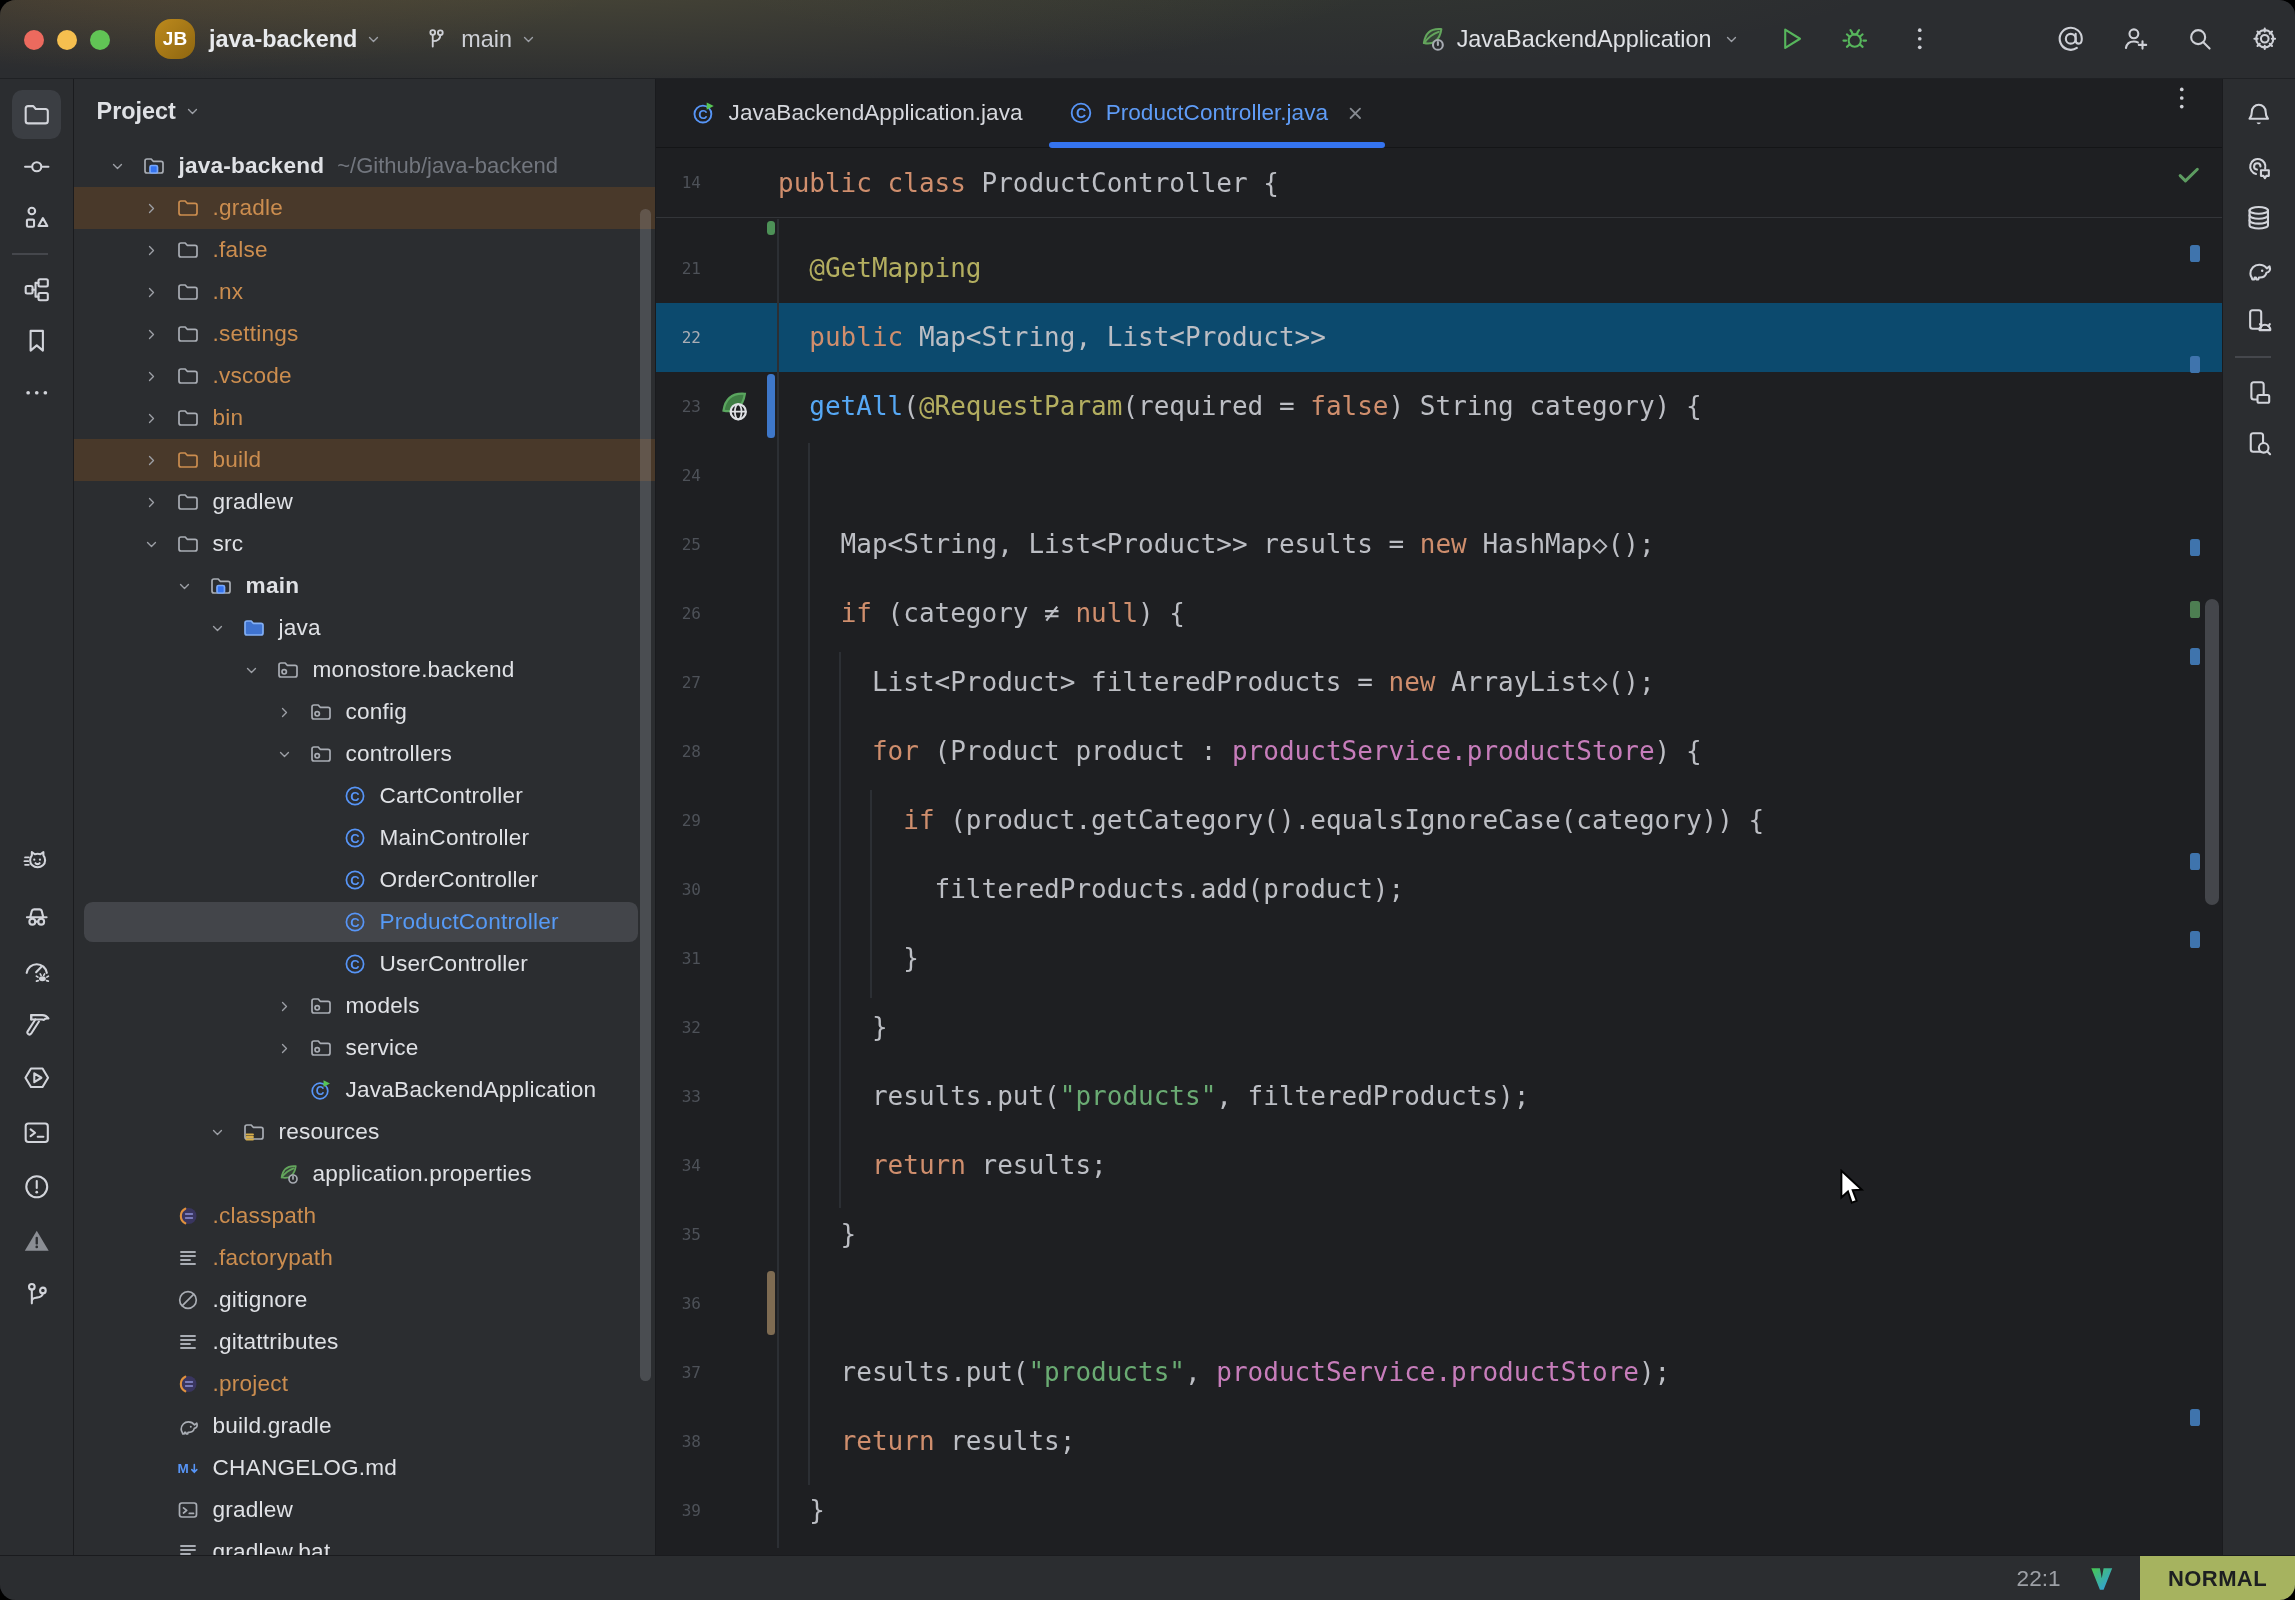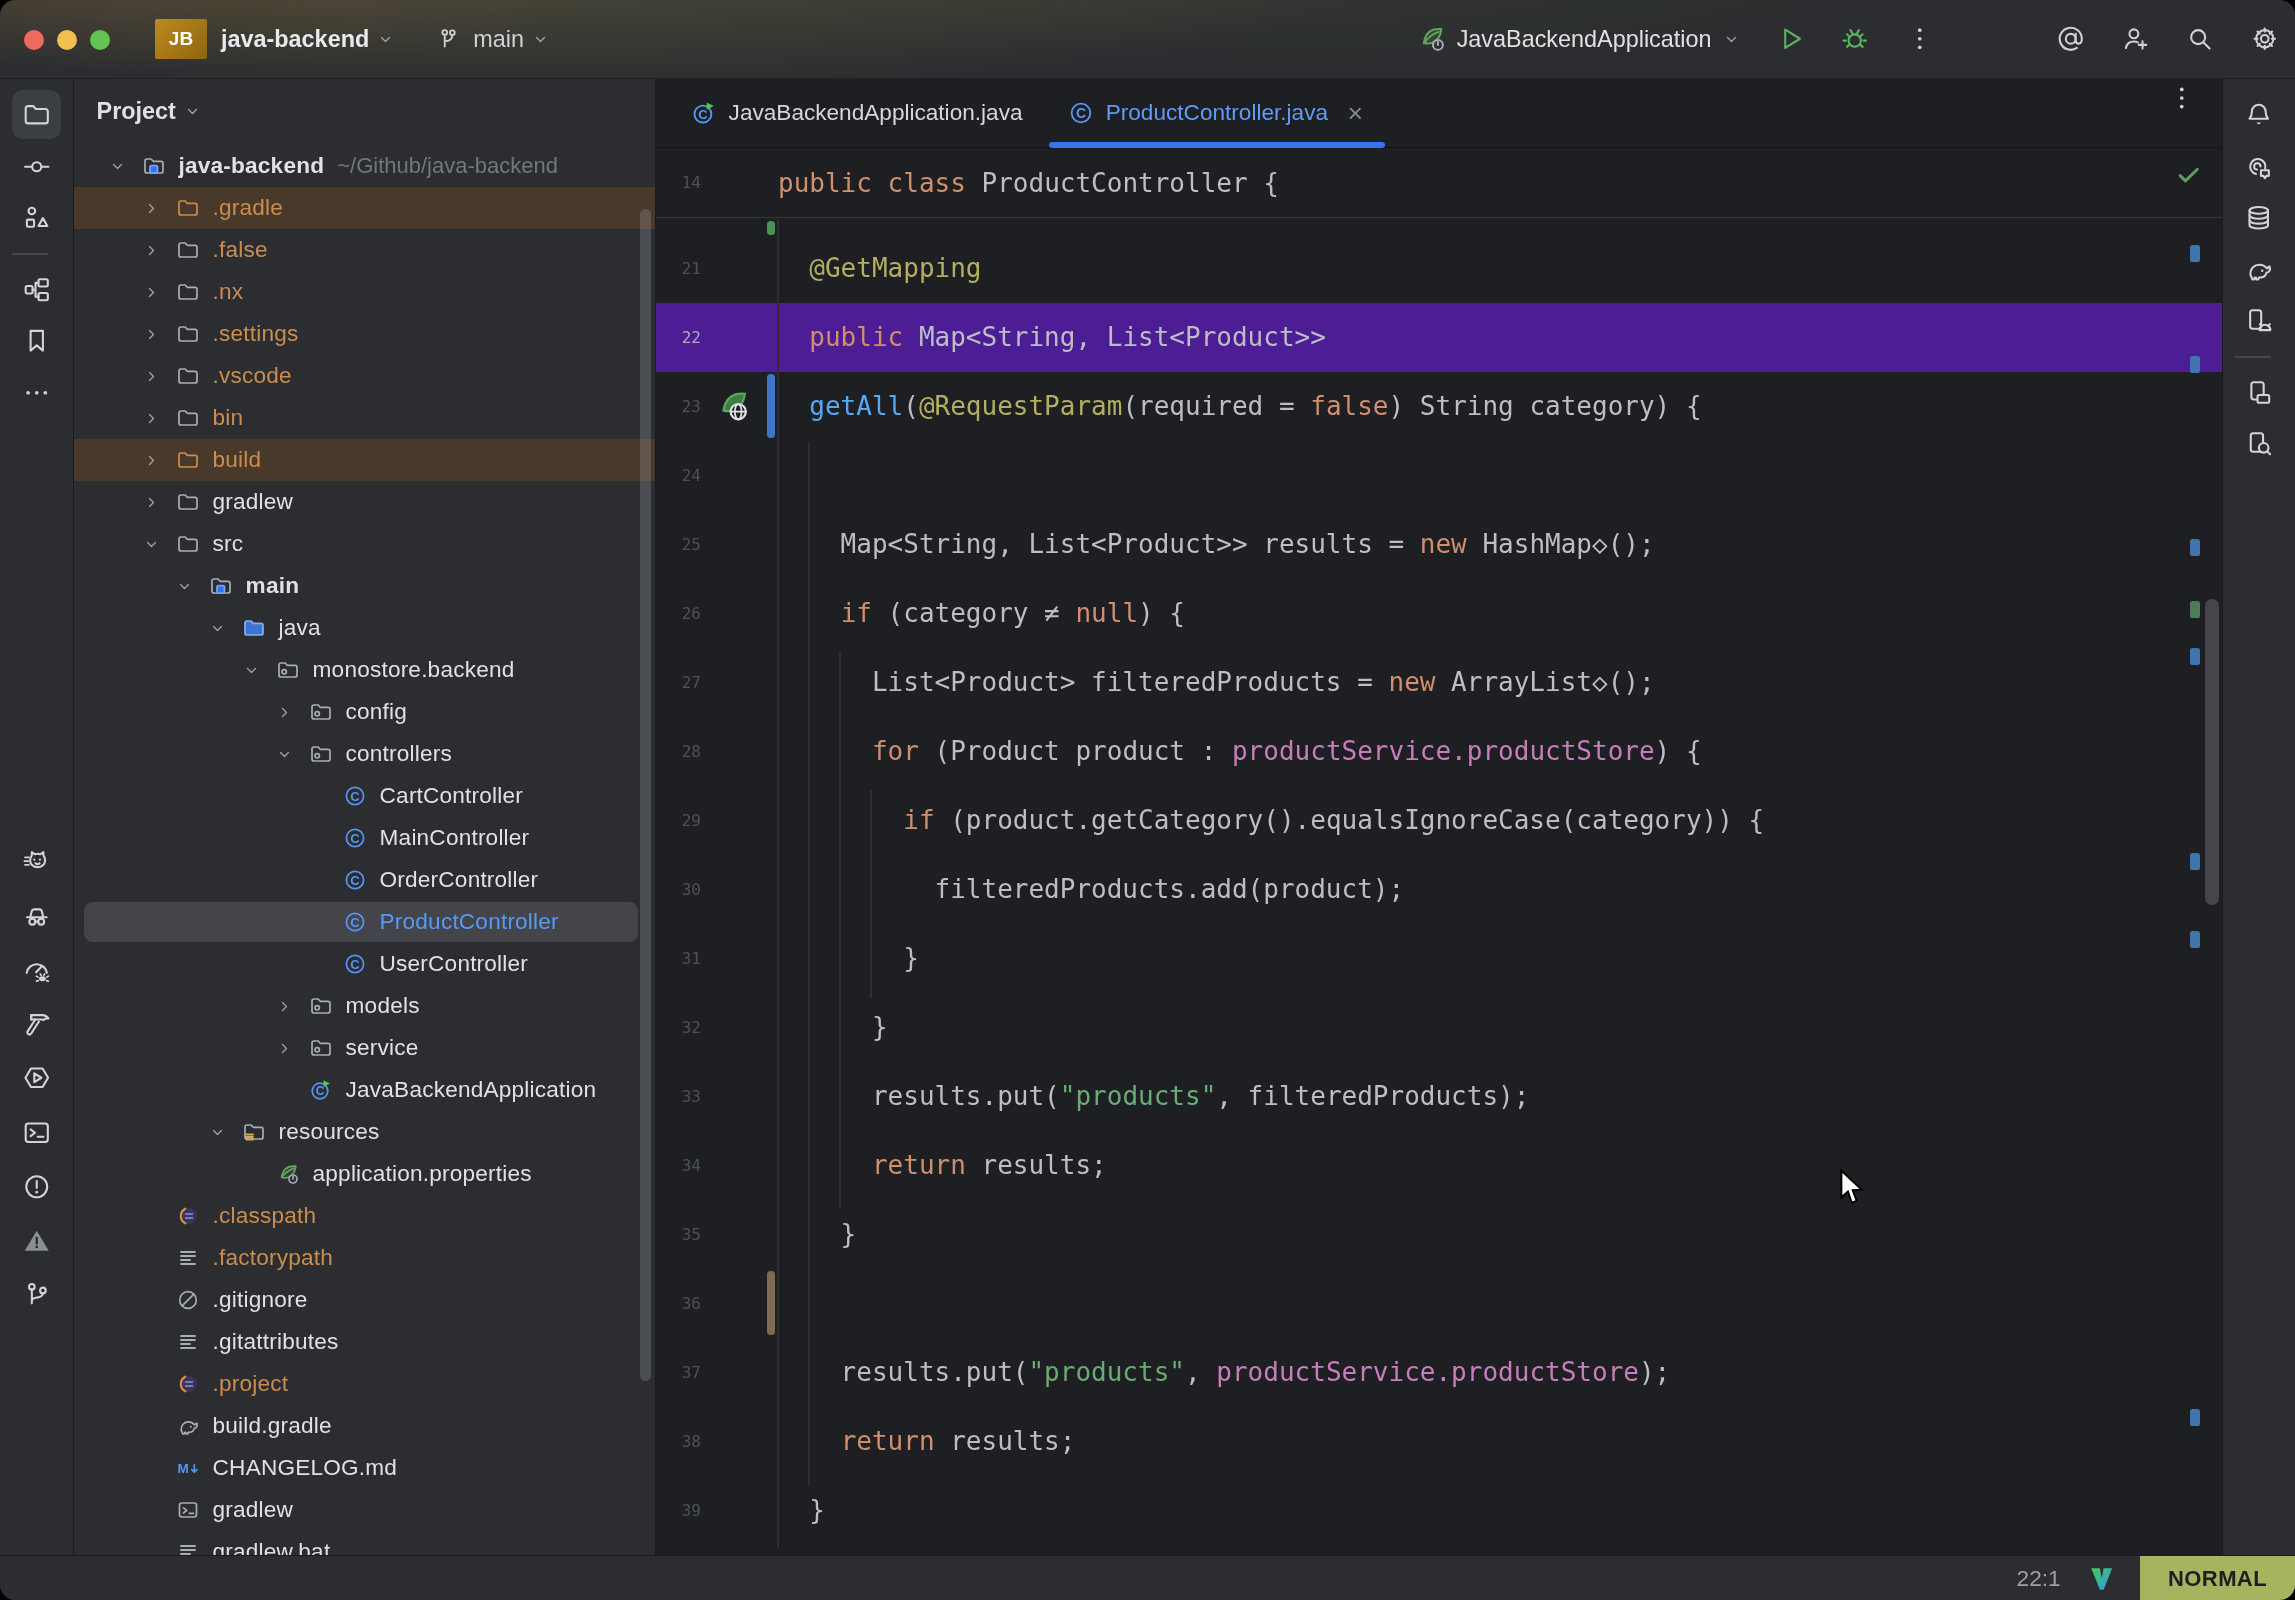--- a/index.html
+++ b/index.html
@@ -10,21 +10,21 @@
   .topbar{position:relative;height:78px;border-bottom:0.9px solid #1f2124;
     background:
       radial-gradient(1215px 165px at 538px -26px, rgba(186,168,82,.22), transparent 70%),
       radial-gradient(695px 130px at 113px -17.4px, rgba(166,108,48,.18), transparent 70%),
       radial-gradient(868px 148px at 1302px -35px, rgba(120,140,60,.10), transparent 70%),
       #2b2d30;}
   .traffic{position:absolute;left:24px;top:29.5px;display:flex;gap:13px;}
   .tl{width:20px;height:20px;border-radius:50%;}
   .tl.r{background:#ec6a5e}.tl.y{background:#f5bf4f}.tl.g{background:#61c455}
   .tb-left{position:absolute;left:155px;top:0;height:78px;display:flex;align-items:center;}
-  .jb-logo{width:52px;height:40px;border-radius:2px;background:linear-gradient(135deg,#bd8a1d,#8e6610);
+  .jb-logo{width:40px;height:40px;border-radius:16px;background:linear-gradient(135deg,#bd8a1d,#8e6610);
     color:#fff;font-weight:800;font-size:19px;display:flex;align-items:center;justify-content:center;margin-right:14px;}
   .tb-name{color:#e8eaed;font-size:23.4px;font-weight:700;}
   .tb-branch{color:#ced0d6;font-size:23.4px;margin-left:12px;}
   .tb-right{position:absolute;right:15.6px;top:0;height:78px;display:flex;align-items:center;gap:35px;color:#ced0d6;}
   .runcfg{display:flex;align-items:center;gap:10.4px;color:#dfe1e5;font-size:23.4px;}
   .icon-gap{margin-left:87px;}
   .svgi{display:inline-flex;width:29.5px;height:29.5px;flex:none;}
   .svgi svg{width:100%;height:100%;}
   .svgi.t22{width:19px;height:19px;}
   .green{color:#57b65c;}
@@ -65,21 +65,21 @@
   .tabs{height:68px;display:flex;align-items:stretch;padding-left:12px;border-bottom:0.9px solid #141517;position:relative;}
   .tab{display:flex;align-items:center;gap:12px;padding:0 22.6px;font-size:22.6px;color:#d5d7dd;position:relative;}
   .tab .svgi{width:26px;height:26px;}
   .tab.active{color:#5f9cf7;}
   .tab.active::after{content:'';position:absolute;left:3.5px;right:3.5px;bottom:-0.9px;height:6px;border-radius:3.5px;background:#3574f0;}
   .tab .close{color:#868a91;margin-left:3.5px;width:22.6px;height:22.6px;}
   .tabs-kebab{position:absolute;right:26px;top:50%;transform:translateY(-50%);color:#cfd1d7;}
 
   .codewrap{position:absolute;top:69px;left:0;right:0;bottom:0;overflow:hidden;}
   .crow{height:69px;display:flex;align-items:center;position:relative;}
-  .crow.cur{background:#4c1d95;}
+  .crow.cur{background:#0c4a6e;}
   .crow.sticky{border-bottom:1.7px solid #333539;}
   #code-lines{margin-top:15.6px;}
   .gut{width:109px;flex:none;display:flex;align-items:center;}
   .gnum{font-family:"DejaVu Sans Mono",monospace;font-size:16px;color:#4d5158;width:45px;text-align:right;flex:none;}
   .crow.cur .gnum{color:#abaeb5;}
   .gslot{width:49px;height:40px;margin-left:7px;display:flex;align-items:center;justify-content:center;}
   .gslot svg{width:38px;height:38px;}
   .mark{position:absolute;left:111px;width:7.8px;border-radius:3.5px;top:2.6px;bottom:2.6px;}
   .mark-blue{background:#3e77c9;} .mark-tan{background:#7e6b52;}
   .added-bar{position:absolute;left:111px;top:73px;width:7.8px;height:14px;background:#4d9157;border-radius:3.5px;}

